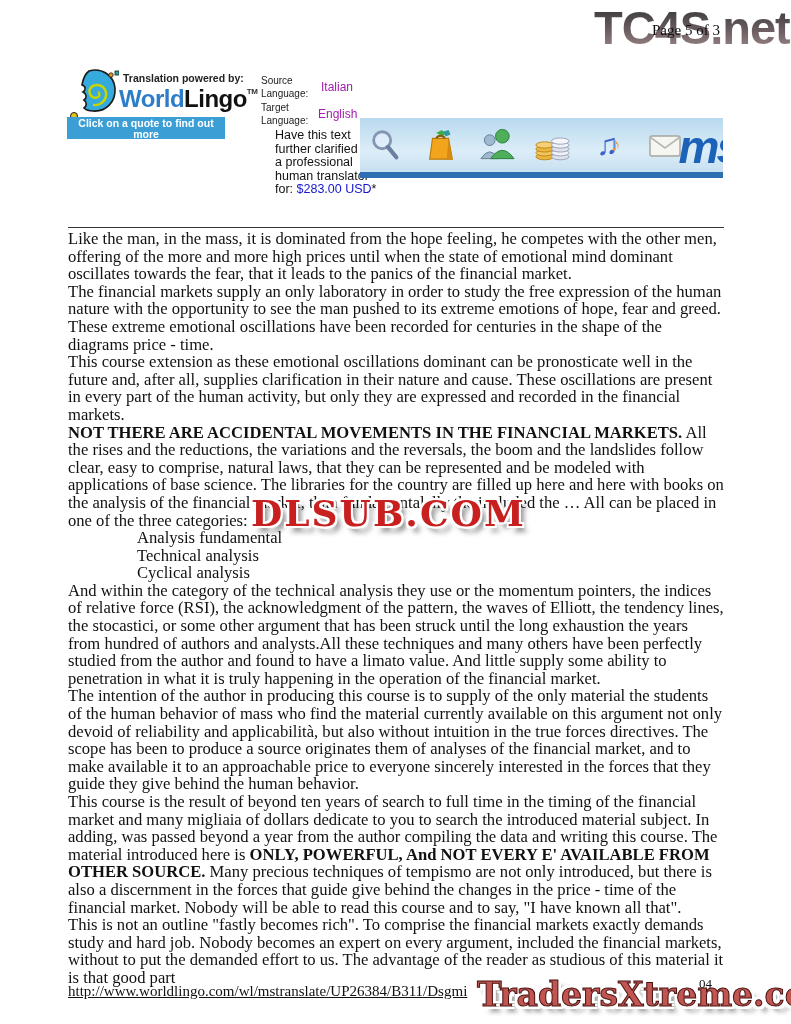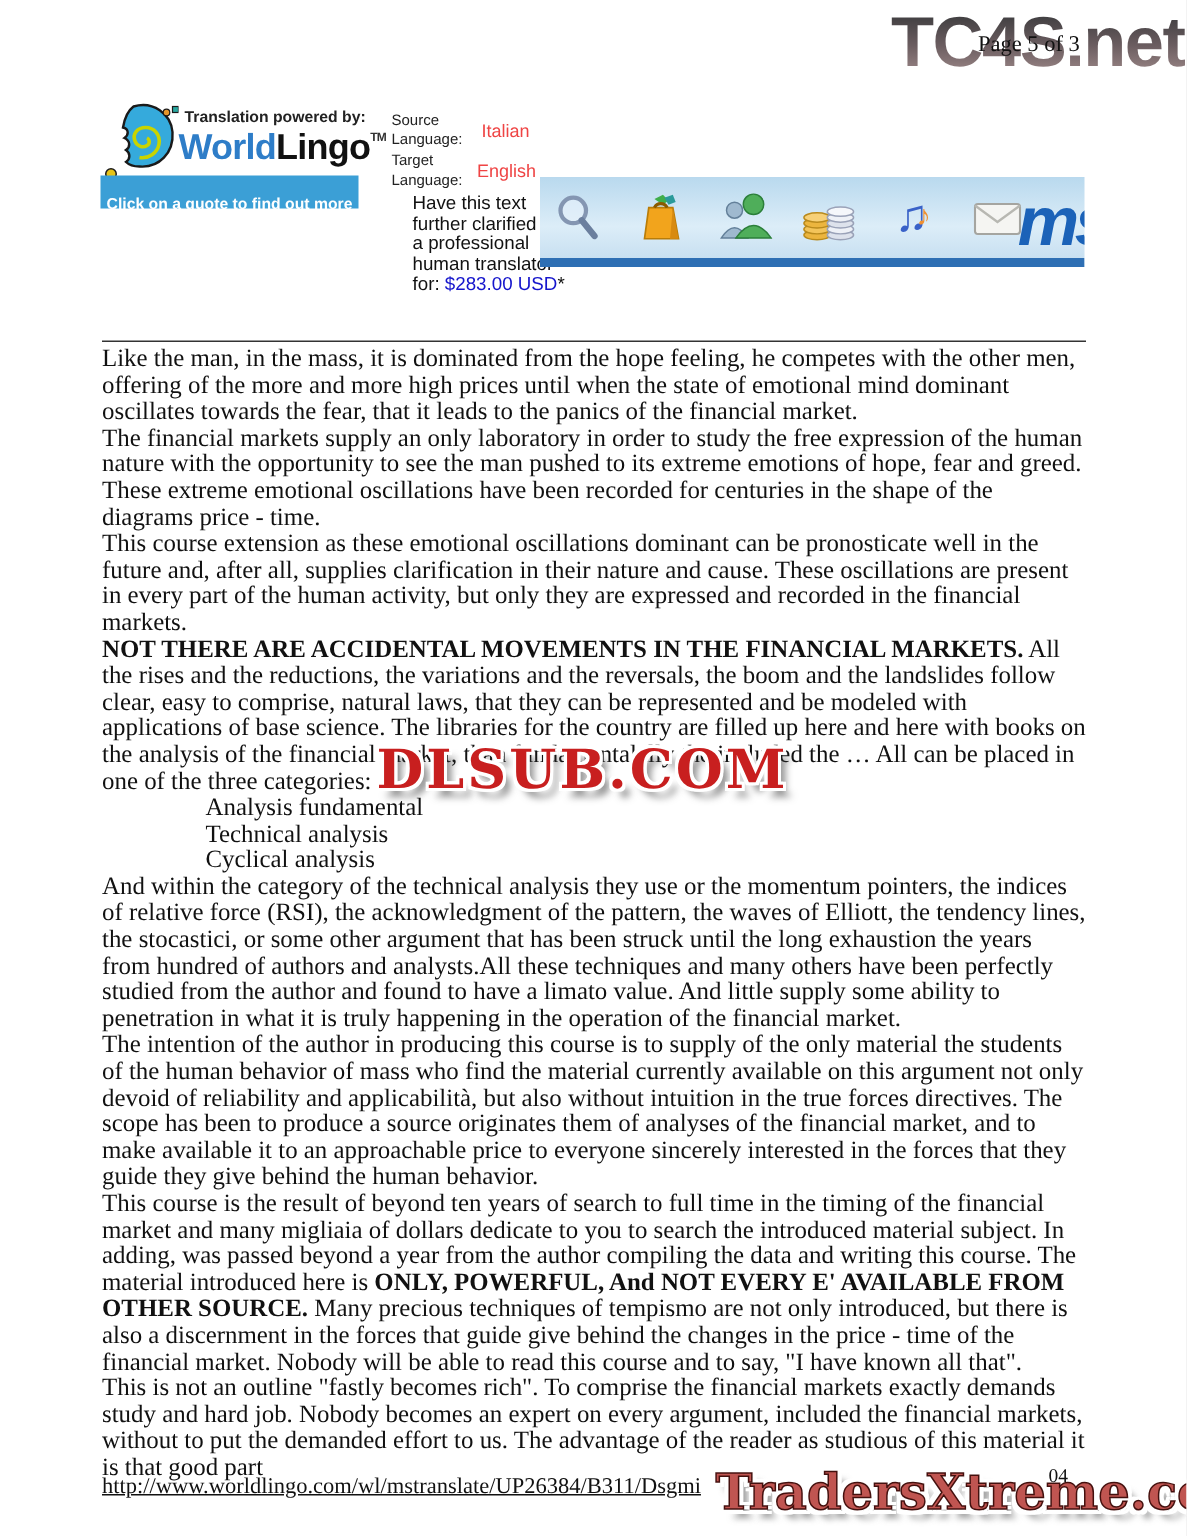--- a/index.html
+++ b/index.html
@@ -28,28 +28,28 @@
   .wl-logo { position:absolute; left:0; top:0; }
   .wl-powered {
     position:absolute; left:56px; top:5px; font-size:10.5px; font-weight:bold; color:#222;
     white-space:nowrap;
   }
   .wl-brand { position:absolute; left:52px; top:18px; font-size:24px; font-weight:bold; letter-spacing:-0.5px; white-space:nowrap; }
   .wl-brand .world { color:#2e7dc8; }
   .wl-brand .lingo { color:#111; }
   .wl-brand sup { font-size:8px; color:#333; vertical-align:top; position:relative; top:2px; }
   .wl-banner {
-    position:absolute; left:67px; top:117px; width:172px; height:22px;
+    position:absolute; left:67px; top:117px; width:158px; height:22px;
     background:#3b9fd6; color:#fff; font-weight:bold; font-size:10.5px;
-    text-align:center; line-height:11px; padding-top:14px; cursor:pointer;
+    text-align:center; line-height:11px; padding-top:1px; cursor:pointer;
   }
 
   
   .lang-label { position:absolute; font-size:10px; color:#222; width:60px; line-height:13px; }
-  .lang-value { position:absolute; font-size:12px; color:#ef4444; }
+  .lang-value { position:absolute; font-size:12px; color:#a21caf; }
   .clarify { position:absolute; left:261px; top:129px; width:102px; font-size:12.5px; line-height:13.5px; color:#111;margin-left:14px; }
   .clarify-price { color:#1515cc; cursor:pointer; }
   .clarify-star { color:#111; }
 
   
   .msn-banner {
     position:absolute; left:360px; top:118px; width:363px; height:60px;
     background:linear-gradient(#b9d9ee, #dcedf8 55%, #c2dcef);
     overflow:hidden;
   }

